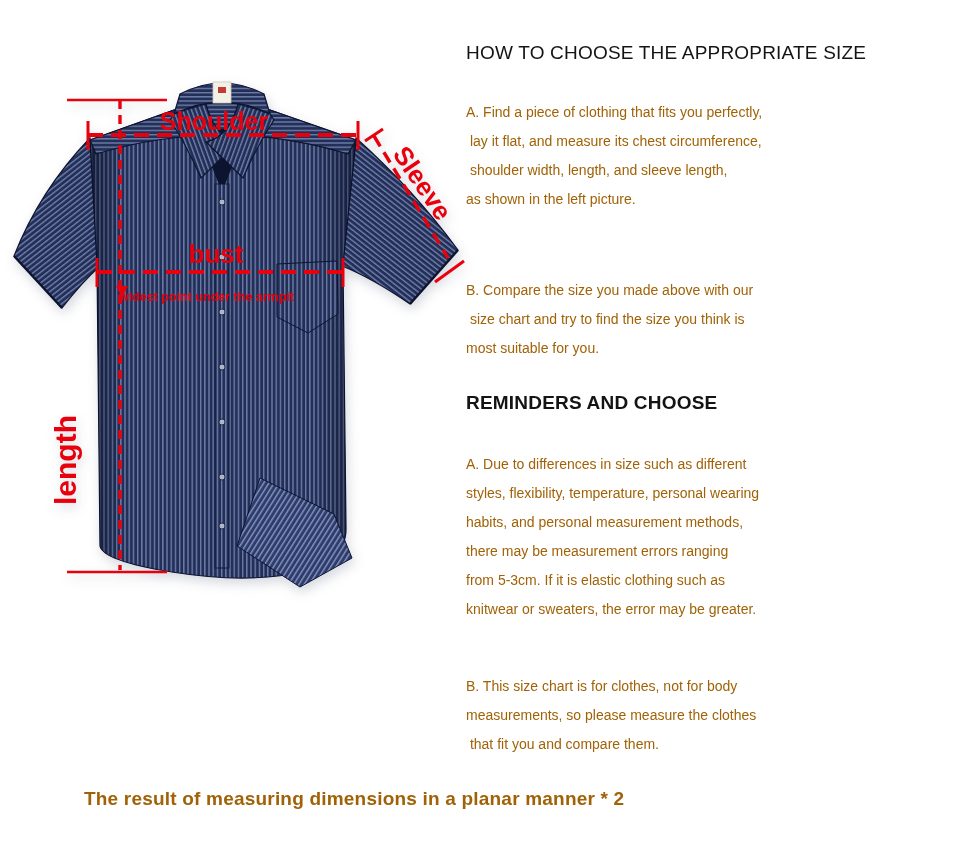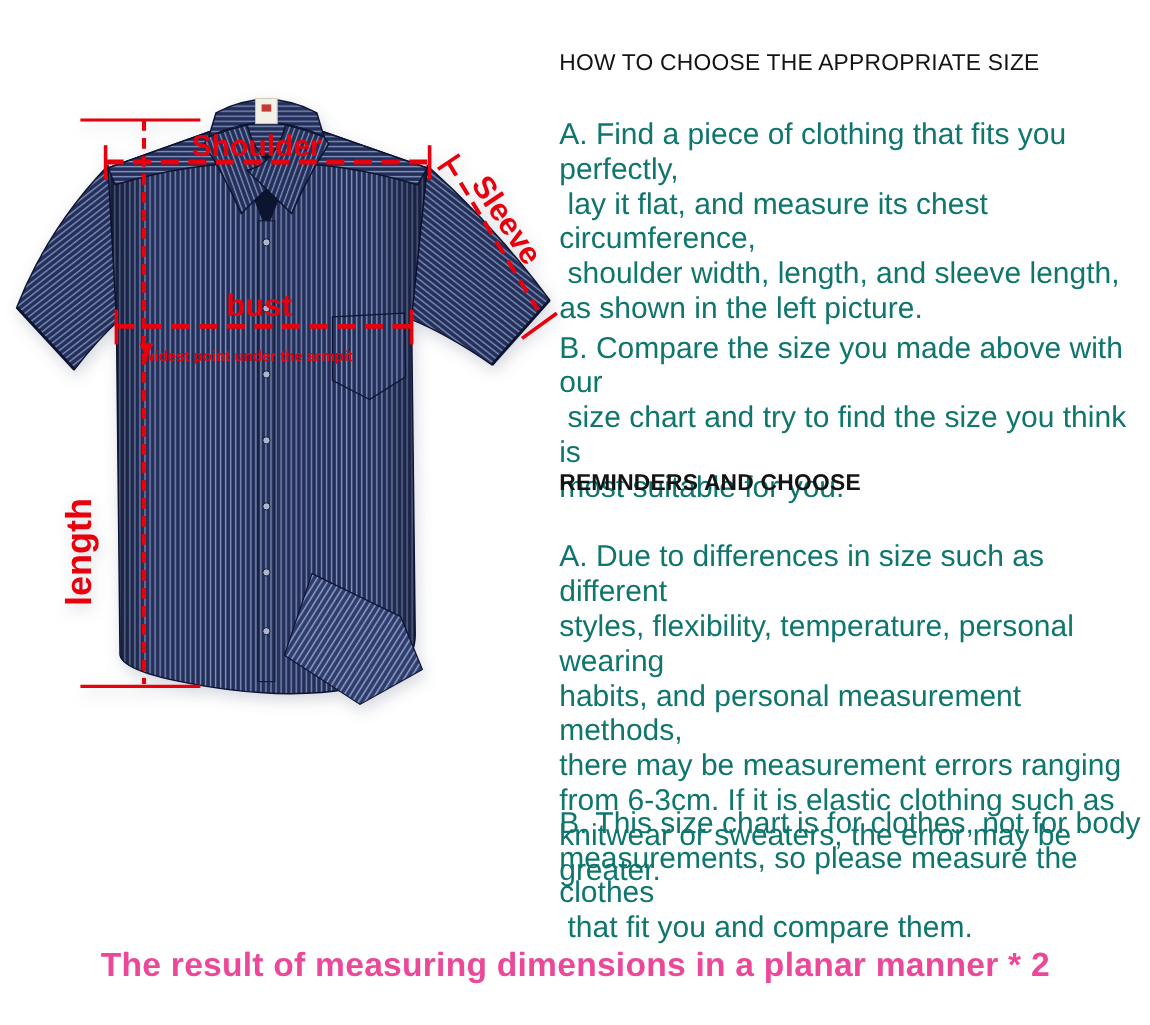--- a/index.html
+++ b/index.html
@@ -9,34 +9,34 @@
   }
   .diagram-wrap{
     position:absolute;left:0;top:60px;width:470px;height:545px;
   }
   .guide-col{position:absolute;left:466px;top:0;width:486px;}
   .guide-title{
     position:absolute;left:0;top:42px;font-size:19px;font-weight:normal;
     color:#141414;letter-spacing:.2px;white-space:nowrap;
   }
   .guide-para{
-    position:absolute;left:0;font-size:25px;line-height:29px;color:#0f766e;
+    position:absolute;left:0;font-size:14px;line-height:29px;color:#a16207;
     white-space:pre-line;
   }
   .p-step-a{top:98px;}
   .p-step-b{top:260px;margin-top:16px;}
   .reminders-title{
     position:absolute;left:0;top:392px;font-size:19px;font-weight:bold;
     color:#141414;letter-spacing:.2px;white-space:nowrap;
   }
   .p-rem-a{top:450px;}
   .p-rem-b{top:672px;}
   .footer-note{
-    position:absolute;left:84px;top:788px;font-size:28px;font-weight:bold;
-    color:#ec4899;white-space:nowrap;letter-spacing:.2px;
+    position:absolute;left:84px;top:788px;font-size:19px;font-weight:bold;
+    color:#a16207;white-space:nowrap;letter-spacing:.2px;
   }
   .ann-text{font-family:"Liberation Sans", sans-serif;font-weight:bold;}
 </style>
 </head>
 <body>
 
 <div class="diagram-wrap">
   <svg width="470" height="545" viewBox="0 0 470 545" style="filter: drop-shadow(2px 5px 6px rgba(30,40,80,0.18));">
     <defs>
       <pattern id="stV" patternUnits="userSpaceOnUse" width="4.2" height="4.2">
@@ -130,20 +130,20 @@
 &nbsp;shoulder width, length, and sleeve length,
 as shown in the left picture.</div>
   <div class="guide-para p-step-b">B. Compare the size you made above with our
 &nbsp;size chart and try to find the size you think is
 most suitable for you.</div>
   <div class="reminders-title">REMINDERS AND CHOOSE</div>
   <div class="guide-para p-rem-a">A. Due to differences in size such as different
 styles, flexibility, temperature, personal wearing
 habits, and personal measurement methods,
 there may be measurement errors ranging
-from 6-3cm. If it is elastic clothing such as
+from 5-3cm. If it is elastic clothing such as
 knitwear or sweaters, the error may be greater.</div>
   <div class="guide-para p-rem-b">B. This size chart is for clothes, not for body
 measurements, so please measure the clothes
 &nbsp;that fit you and compare them.</div>
 </div>
 
 <div class="footer-note">The result of measuring dimensions in a planar manner * 2</div>
 
 </body></html>

